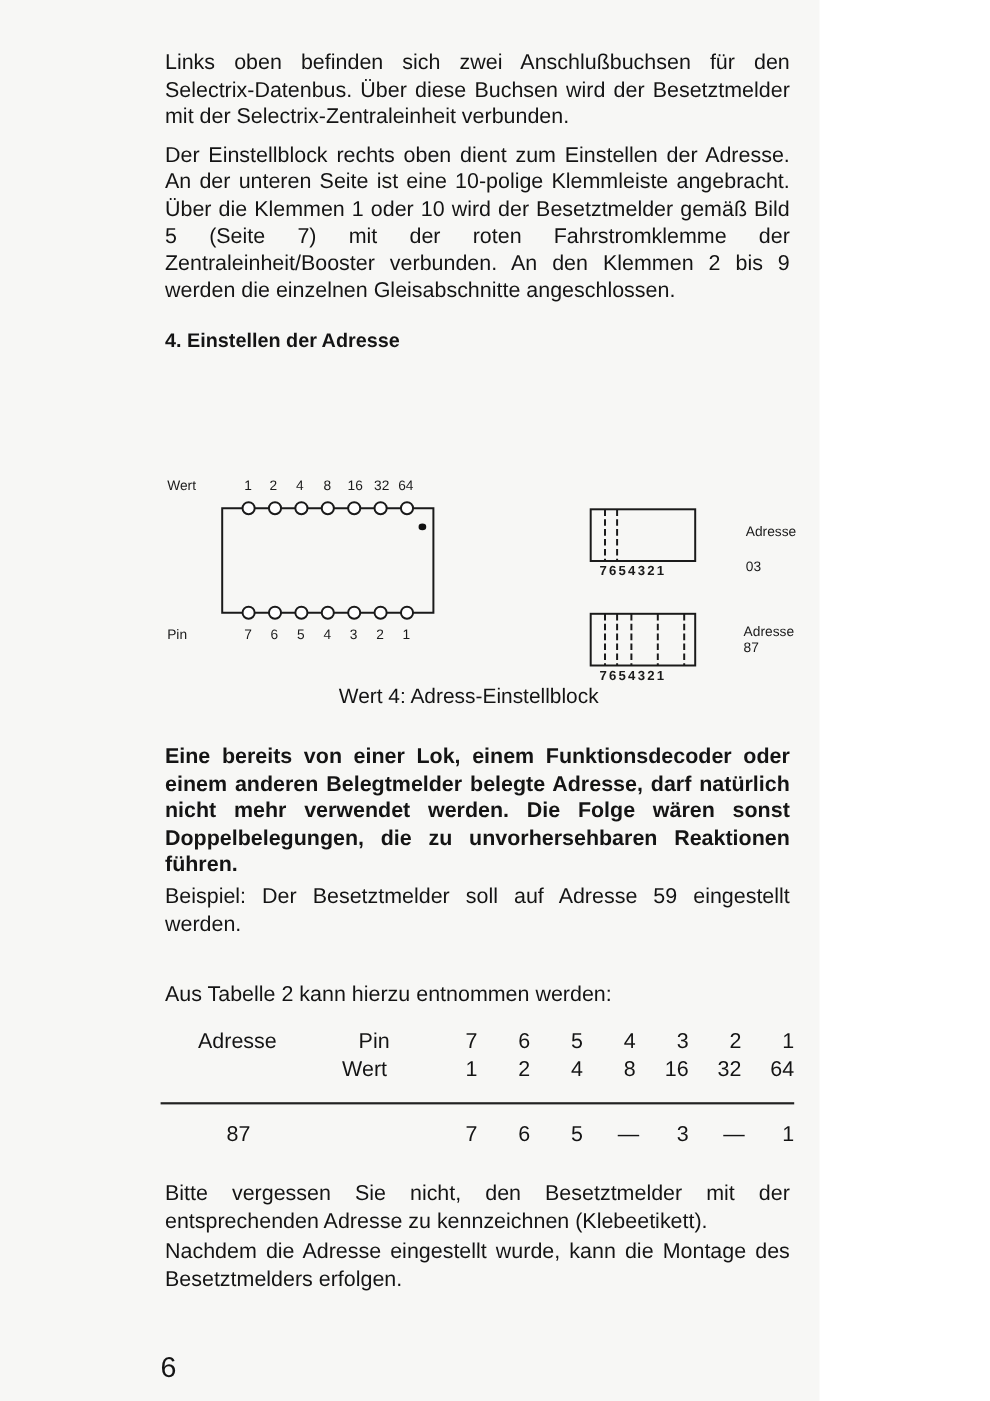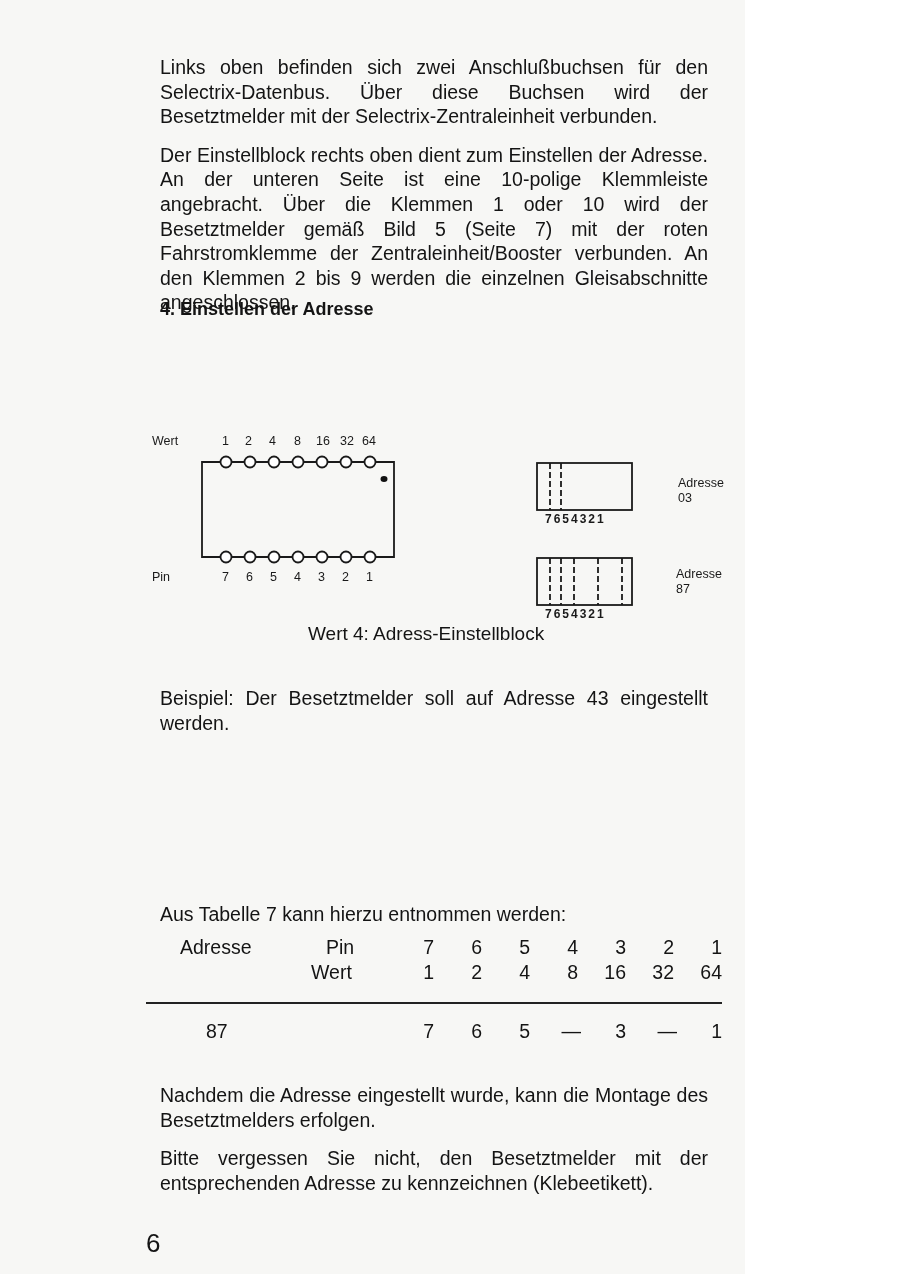--- a/index.html
+++ b/index.html
@@ -11,21 +11,21 @@
   }
   .paper {
     position: absolute; left: 0; top: 0; width: 745px; height: 1274px;
     background: #f7f7f5;
   }
   .col {
     position: absolute; left: 146px; width: 576px;
     font-size: 19.5px; line-height: 24.6px;
     text-align: justify;
   }
-  .col p { margin: 14px; }
+  .col p { margin: 4px; }
   .bold { font-weight: bold; }
   .heading { font-weight: bold; font-size: 18px; }
 
   
   .fig { position: absolute; left: 0; top: 0; width: 900px; height: 1274px; pointer-events: none; }
   .fig-label { position: absolute; font-size: 12.5px; color: #1a1a1a; }
   .caption { position: absolute; left: 308px; top: 623px; font-size: 19px; }
 
   
   .tbl { position: absolute; left: 146px; top: 936px; width: 576px; font-size: 19.5px; }
@@ -37,21 +37,21 @@
 </head>
 <body>
 
 <div class="paper"></div>
 
 <div class="col" style="top:41px;">
   <p>Links oben befinden sich zwei Anschlußbuchsen für den Selectrix-Datenbus. Über diese Buchsen wird der Besetztmelder mit der Selectrix-Zentraleinheit verbunden.</p>
   <p style="margin-top:10px;">Der Einstellblock rechts oben dient zum Einstellen der Adresse. An der unteren Seite ist eine 10-polige Klemmleiste angebracht. Über die Klemmen 1 oder 10 wird der Besetztmelder gemäß Bild 5 (Seite 7) mit der roten Fahrstromklemme der Zentraleinheit/Booster verbunden. An den Klemmen 2 bis 9 werden die einzelnen Gleisabschnitte angeschlossen.</p>
 </div>
 
-<div class="col" style="top:283px;">
+<div class="col" style="top:293px;">
   <p class="heading">4. Einstellen der Adresse</p>
 </div>
 
 <div class="fig">
   <span class="fig-label" style="left:152px;top:434px;">Wert</span>
   <span class="fig-label" style="left:152px;top:570px;">Pin</span>
 
   <span class="fig-label" style="left:222px;top:434px;">1</span>
   <span class="fig-label" style="left:245px;top:434px;">2</span>
   <span class="fig-label" style="left:269px;top:434px;">4</span>
@@ -107,33 +107,34 @@
       <line x1="574" y1="558" x2="574" y2="605"></line>
       <line x1="598" y1="558" x2="598" y2="605"></line>
       <line x1="622" y1="558" x2="622" y2="605"></line>
     </g>
   </svg>
 
   <span class="fig-label" style="left:545px;top:512px;letter-spacing:2px;font-size:12px;font-weight:bold;">7654321</span>
   <span class="fig-label" style="left:545px;top:607px;letter-spacing:2px;font-size:12px;font-weight:bold;">7654321</span>
 
   <span class="fig-label" style="left:678px;top:476px;">Adresse</span>
-  <span class="fig-label" style="left:678px;top:491px;">03</span>
+  <span class="fig-label" style="left:678px;top:508px;">03</span>
   <span class="fig-label" style="left:676px;top:567px;">Adresse</span>
   <span class="fig-label" style="left:676px;top:582px;">87</span>
 
   <span class="caption">Wert 4: Adress-Einstellblock</span>
 </div>
 
 <div class="col" style="top:672px;">
-  <p>Beispiel: Der Besetztmelder soll auf Adresse 43 eingestellt werden.</p>
+  <p class="bold">Eine bereits von einer Lok, einem Funktionsdecoder oder einem anderen Belegtmelder belegte Adresse, darf natürlich nicht mehr verwendet werden. Die Folge wären sonst Doppelbelegungen, die zu unvorhersehbaren Reaktionen führen.</p>
+  <p>Beispiel: Der Besetztmelder soll auf Adresse 59 eingestellt werden.</p>
 </div>
 
 <div class="col" style="top:888px;">
-  <p>Aus Tabelle 7 kann hierzu entnommen werden:</p>
+  <p>Aus Tabelle 2 kann hierzu entnommen werden:</p>
 </div>
 
 <div class="tbl">
   <span style="position:absolute;left:34px;top:0;">Adresse</span>
   <span style="position:absolute;left:180px;top:0;">Pin</span>
   <span style="position:absolute;left:165px;top:25px;">Wert</span>
 
   <span class="cell" style="left:258px;top:0;">7</span>
   <span class="cell" style="left:306px;top:0;">6</span>
   <span class="cell" style="left:354px;top:0;">5</span>
@@ -156,17 +157,17 @@
   <span class="cell" style="left:258px;top:84px;">7</span>
   <span class="cell" style="left:306px;top:84px;">6</span>
   <span class="cell" style="left:354px;top:84px;">5</span>
   <span class="cell" style="left:405px;top:84px;">—</span>
   <span class="cell" style="left:450px;top:84px;">3</span>
   <span class="cell" style="left:501px;top:84px;">—</span>
   <span class="cell" style="left:546px;top:84px;">1</span>
 </div>
 
 <div class="col" style="top:1069px;">
+  <p>Bitte vergessen Sie nicht, den Besetztmelder mit der entsprechenden Adresse zu kennzeichnen (Klebeetikett).</p>
   <p>Nachdem die Adresse eingestellt wurde, kann die Montage des Besetztmelders erfolgen.</p>
-  <p>Bitte vergessen Sie nicht, den Besetztmelder mit der entsprechenden Adresse zu kennzeichnen (Klebeetikett).</p>
 </div>
 
 <span class="page-num">6</span>
 
 </body></html>

